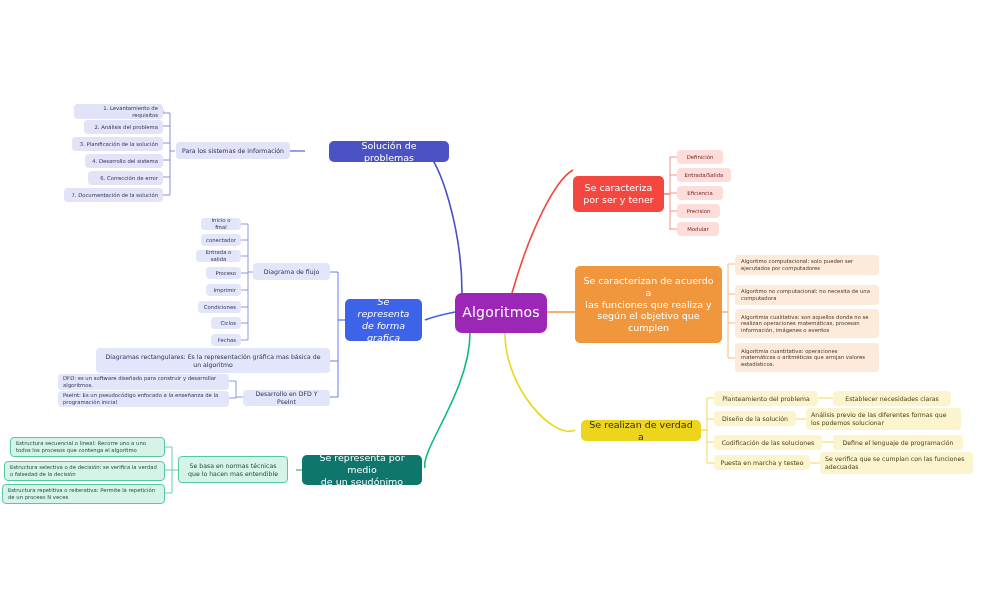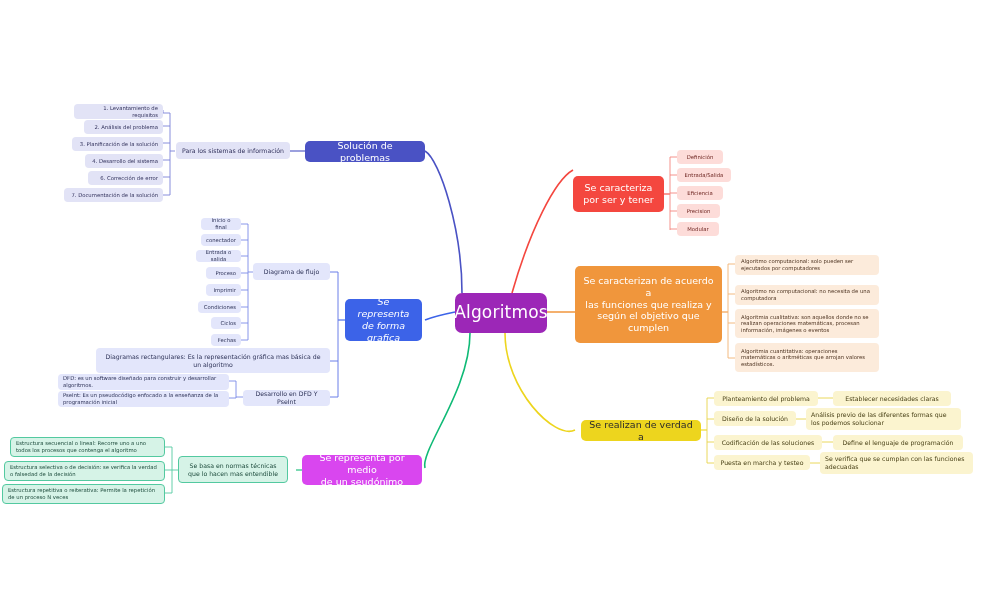--- a/index.html
+++ b/index.html
@@ -36,36 +36,36 @@
     text-align: center;
     line-height: 1.25;
     white-space: pre-line;
   }
 
   
   .n-root {
     background: #9c27b7;
     color: #ffffff;
     border-radius: 7px;
-    font-size: 17px;
+    font-size: 14px;
     letter-spacing: .2px;
     padding: 6px 10px;
   }
 
   
   .n-l1 {
     border-radius: 5px;
     color: #ffffff;
     font-size: 9.5px;
     padding: 5px 8px;
     font-weight: 500;
   }
-  .n-l1.blue    { background: #4a52c4; }
+  .n-l1.blue    { background: #4a52c4; margin-left: 24px; }
   .n-l1.blue2   { background: #3c63e8; font-style: italic; }
-  .n-l1.green   { background: #d946ef; }
+  .n-l1.green   { background: #0f766e; }
   .n-l1.red     { background: #f4473f; }
   .n-l1.orange  { background: #f0963c; }
   .n-l1.yellow  { background: #edd51e; color: #2b2b2b; }
 
   
   .chip {
     border-radius: 4px;
     font-size: 5.3px;
     padding: 3px 5px;
     color: #2f2f45;

